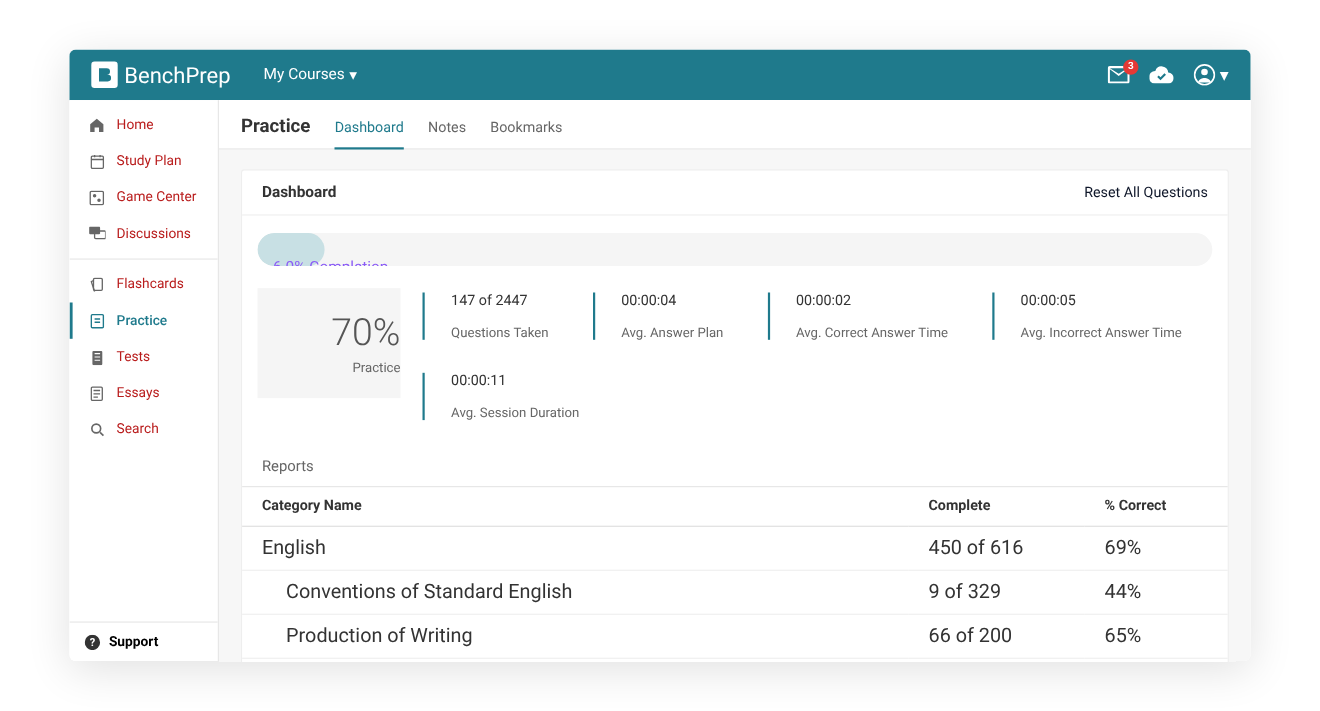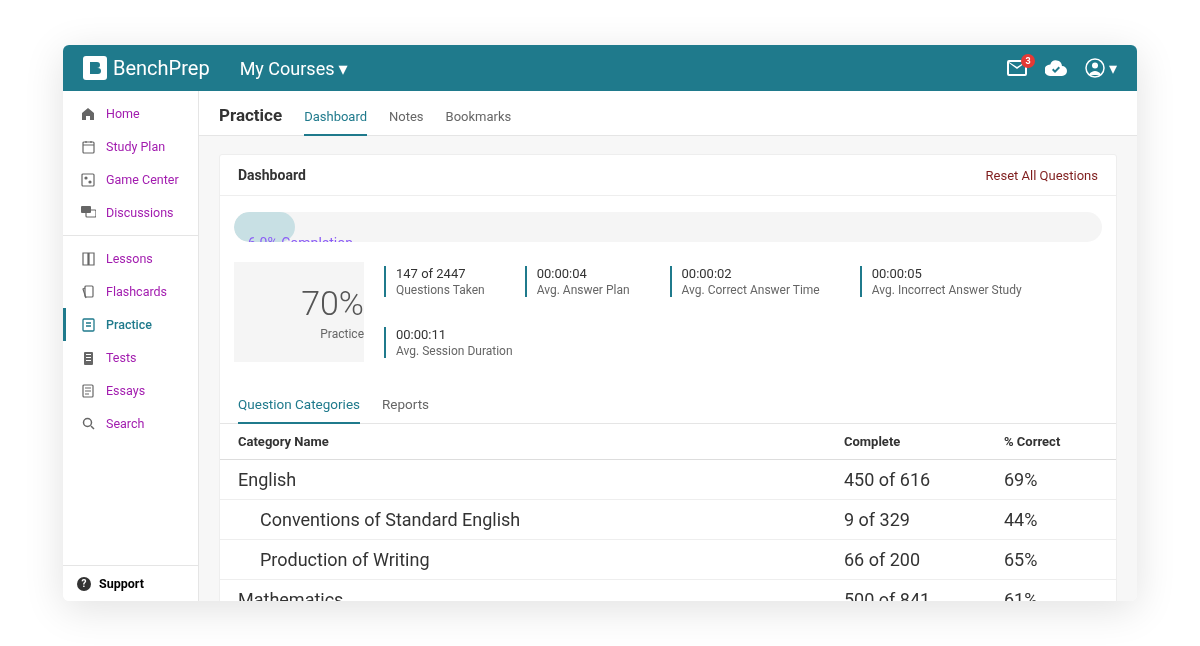--- a/index.html
+++ b/index.html
@@ -1,55 +1,55 @@
 <!DOCTYPE html>
 <html><head>
 <meta charset="utf-8">
 <style>
 *{margin:0;padding:0;box-sizing:border-box;font-family:-apple-system,BlinkMacSystemFont,"Segoe UI",Roboto,sans-serif}
 body{background:#fff;display:flex;justify-content:center;align-items:center;min-height:646px}
 .app-window{width:1074px;height:556px;background:#fff;border-radius:6px;box-shadow:0 8px 40px rgba(0,0,0,0.12);overflow:hidden;display:flex;flex-direction:column}
 .topbar{background:#1f7a8c;height:46px;display:flex;align-items:center;padding:0 20px;color:#fff}
 .logo{display:flex;align-items:center;gap:6px;font-size:20px;font-weight:400}
 .logo-icon{width:24px;height:24px;background:#fff;border-radius:3px;display:flex;align-items:center;justify-content:center;color:#1f7a8c;font-weight:bold}
-.my-courses{margin-left:30px;font-size:18px;display:flex;align-items:center;gap:4px;cursor:pointer}
+.my-courses{margin-left:30px;font-size:14px;display:flex;align-items:center;gap:4px;cursor:pointer}
 .topbar-right{margin-left:auto;display:flex;align-items:center;gap:18px}
 .topbar-icon{position:relative;cursor:pointer;display:flex;align-items:center}
 .badge{position:absolute;top:-6px;right:-8px;background:#e53935;color:#fff;border-radius:50%;width:14px;height:14px;font-size:9px;display:flex;align-items:center;justify-content:center;font-weight:bold}
 .body-area{display:flex;flex:1;overflow:hidden}
 .sidebar{width:136px;background:#fff;border-right:1px solid #e5e5e5;display:flex;flex-direction:column;overflow:hidden}
 .sidebar-group{padding:6px 0}
 .sidebar-divider{border-top:1px solid #e5e5e5}
-.sidebar-item{display:flex;align-items:center;gap:10px;padding:9px 14px;font-size:12.5px;color:#a21caf;cursor:pointer;border-left:3px solid transparent}
+.sidebar-item{display:flex;align-items:center;gap:10px;padding:9px 14px;font-size:12.5px;color:#b91c1c;cursor:pointer;border-left:3px solid transparent}
 .sidebar-item.active{border-left:3px solid #1f7a8c;color:#1f7a8c;font-weight:500}
 .sidebar-item .icon{width:16px;display:flex;align-items:center;justify-content:center;color:#666}
 .sidebar-item.active .icon{color:#1f7a8c}
 .support{margin-top:auto;border-top:1px solid #e5e5e5;padding:10px 14px;font-size:12.5px;font-weight:bold;display:flex;align-items:center;gap:8px;cursor:pointer}
 .main{flex:1;background:#f7f7f7;overflow-y:auto;display:flex;flex-direction:column}
 .page-header{background:#fff;padding:12px 20px 0 20px;display:flex;align-items:flex-end;gap:22px;border-bottom:1px solid #e5e5e5}
 .page-title{font-size:17px;font-weight:bold;color:#333;padding-bottom:10px}
 .tab{font-size:13px;color:#666;padding:6px 0 10px;cursor:pointer}
 .tab.active{color:#1f7a8c;border-bottom:2px solid #1f7a8c;margin-bottom:-1px}
 .content{padding:18px 20px}
 .panel{background:#fff;border:1px solid #eee;border-radius:3px}
 .panel-header{display:flex;justify-content:space-between;align-items:center;padding:12px 18px;border-bottom:1px solid #eee}
 .panel-title{font-size:14px;font-weight:bold;color:#333}
-.reset-link{color:#7f1d1d;font-size:13px;cursor:pointer}
+.reset-link{color:#0f172a;font-size:13px;cursor:pointer}
 .progress-region{padding:16px 14px 10px}
 .progress-bar{height:30px;background:#f5f5f5;border-radius:15px;position:relative;overflow:hidden}
 .progress-fill{position:absolute;left:0;top:0;height:100%;background:#c8e0e4;border-radius:15px}
 .progress-text{position:absolute;left:14px;top:16px;height:100%;display:flex;align-items:center;font-size:14px;color:#8b5cf6}
 .stats-region{padding:10px 14px 18px;display:flex;gap:20px}
 .big-stat{background:#f5f5f5;width:130px;height:100px;display:flex;flex-direction:column;align-items:flex-end;justify-content:center;gap:4px}
 .big-stat-val{font-size:34px;font-weight:300;color:#555}
 .big-stat-lbl{font-size:12px;color:#666}
 .small-stats{flex:1;display:flex;flex-wrap:wrap;gap:30px 40px;align-content:flex-start;padding-top:4px}
-.small-stat{border-left:2px solid #1f7a8c;padding-left:10px}
+.small-stat{border-left:2px solid #1f7a8c;padding-left:24px}
 .small-stat-val{font-size:13px;color:#333}
-.small-stat-lbl{font-size:12px;color:#666;margin-top:2px}
+.small-stat-lbl{font-size:12px;color:#666;margin-top:14px}
 .subtabs{display:flex;padding:0 18px;border-bottom:1px solid #e5e5e5;gap:22px;margin-top:6px}
 .subtab{font-size:13.5px;color:#666;padding:10px 0;cursor:pointer}
 .subtab.active{color:#1f7a8c;border-bottom:2px solid #1f7a8c;margin-bottom:-1px}
 .cat-table{width:100%;border-collapse:collapse}
 .cat-table th{text-align:left;font-size:13px;font-weight:bold;color:#333;padding:10px 18px;border-bottom:1px solid #ddd}
 .cat-table td{font-size:18px;color:#333;padding:9px 18px;border-bottom:1px solid #eee}
 .cat-table .sub td:first-child{padding-left:40px}
 .cat-table th:nth-child(2),.cat-table td:nth-child(2){width:160px}
 .cat-table th:nth-child(3),.cat-table td:nth-child(3){width:130px}
 svg{display:block}
@@ -131,28 +131,20 @@
                 <rect x="5" y="4" width="10" height="7" rx="1" fill="none" stroke="currentColor" stroke-width="1.2"></rect>
               </svg>
             </span>
             <span>Discussions</span>
           </div>
         </div>
       <div class="sidebar-group sidebar-divider" id="sg2">
           <div class="sidebar-item">
             <span class="icon">
               <svg width="13" height="14" viewBox="0 0 13 14" fill="none" stroke="currentColor" stroke-width="1.2">
-                <path d="M1 1h5v12H1zM7 1h5v12H7z"></path>
-              </svg>
-            </span>
-            <span>Lessons</span>
-          </div>
-          <div class="sidebar-item">
-            <span class="icon">
-              <svg width="13" height="14" viewBox="0 0 13 14" fill="none" stroke="currentColor" stroke-width="1.2">
                 <rect x="3" y="1" width="8" height="11" rx="1"></rect>
                 <path d="M3 3l-2 1 3 9"></path>
               </svg>
             </span>
             <span>Flashcards</span>
           </div>
           <div class="sidebar-item active">
             <span class="icon">
               <svg width="13" height="14" viewBox="0 0 13 14" fill="none" stroke="currentColor" stroke-width="1.3">
                 <rect x="1" y="1" width="11" height="12" rx="1"></rect>
@@ -236,31 +228,30 @@
                 <div class="small-stat">
                   <div class="small-stat-val">00:00:04</div>
                   <div class="small-stat-lbl">Avg. Answer Plan</div>
                 </div>
                 <div class="small-stat">
                   <div class="small-stat-val">00:00:02</div>
                   <div class="small-stat-lbl">Avg. Correct Answer Time</div>
                 </div>
                 <div class="small-stat">
                   <div class="small-stat-val">00:00:05</div>
-                  <div class="small-stat-lbl">Avg. Incorrect Answer Study</div>
+                  <div class="small-stat-lbl">Avg. Incorrect Answer Time</div>
                 </div>
                 <div class="small-stat">
                   <div class="small-stat-val">00:00:11</div>
                   <div class="small-stat-lbl">Avg. Session Duration</div>
                 </div>
               </div>
           </div>
 
           <div class="subtabs" id="subtabs">
-              <div class="subtab active">Question Categories</div>
               <div class="subtab">Reports</div>
             </div>
 
           <table class="cat-table">
             <thead>
                 <tr id="table-head-row">
                   <th>Category Name</th>
                   <th>Complete</th>
                   <th>% Correct</th>
                 </tr>

